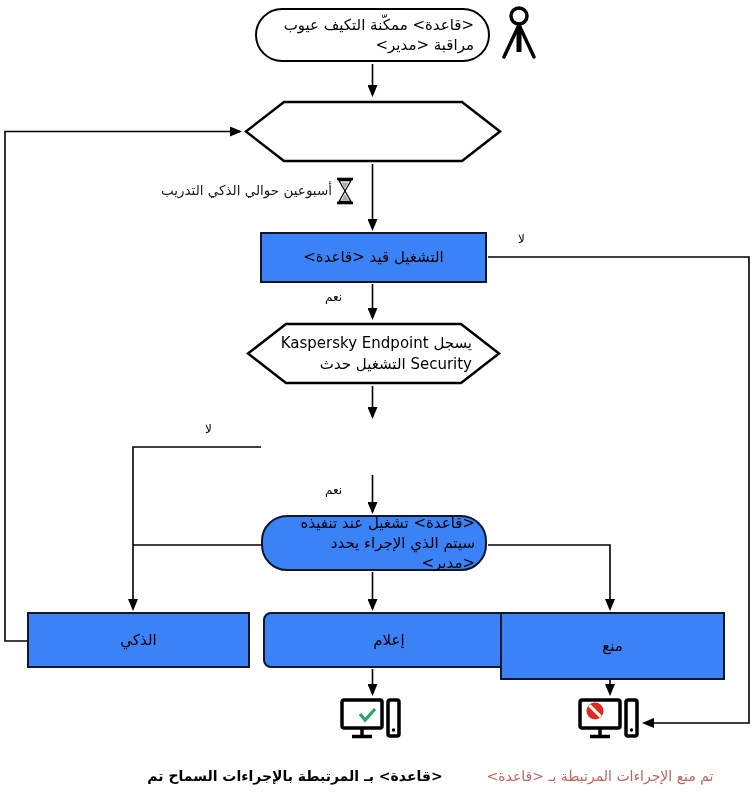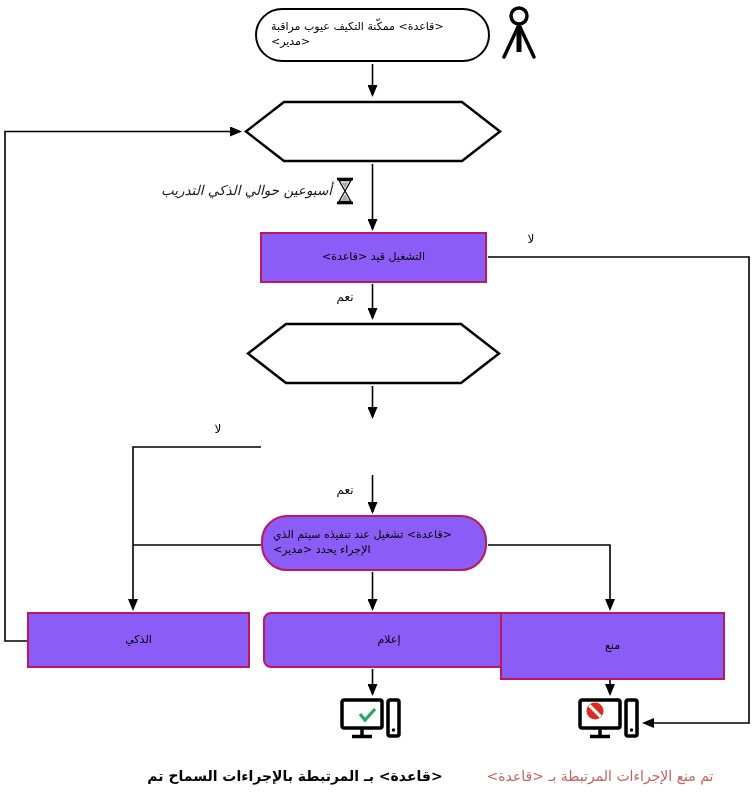--- a/index.html
+++ b/index.html
@@ -1,28 +1,28 @@
 <!DOCTYPE html>
 <html><head>
 <meta charset="utf-8">
 <style>
   html,body{margin:0;padding:0;background:#fff;}
   #flowchart{position:relative;width:753px;height:802px;background:#ffffff;overflow:hidden;
              font-family:"DejaVu Sans",sans-serif;color:#000;}
   #connectors{position:absolute;left:0;top:0;z-index:1;}
   .node{position:absolute;z-index:2;box-sizing:border-box;display:flex;align-items:center;
-        justify-content:center;text-align:left;font-size:11px;line-height:1.35;}
+        justify-content:center;text-align:right;font-size:15px;line-height:1.35;}
   .terminator{background:#fff;border:2px solid #000;border-radius:28px;padding:0 14px;}
-  .rect{background:#8b5cf6;border:2px solid #be185d;padding:17px 10px;}
+  .rect{background:#3b82f6;border:2px solid #0f172a;padding:17px 10px;}
   .hex{background:transparent;}
   .hex svg{position:absolute;left:0;top:0;}
   .hex .node-text{position:absolute;left:30px;right:30px;top:0;bottom:0;display:flex;
                   align-items:center;justify-content:center;}
-  .branch-label{position:absolute;z-index:2;font-size:12px;text-align:center;}
-  .note-text{position:absolute;z-index:2;font-size:13.5px;color:#1a1a1a;text-align:right;font-style:italic;}
+  .branch-label{position:absolute;z-index:2;font-size:12px;text-align:left;}
+  .note-text{position:absolute;z-index:2;font-size:13.5px;color:#1a1a1a;text-align:right;}
   .icon-wrap{position:absolute;z-index:2;line-height:0;}
   .caption{position:absolute;z-index:2;font-size:14px;text-align:center;}
   .caption-allowed{color:#000000;font-weight:bold;}
   .caption-blocked{color:#c4635e;}
 </style>
 </head>
 <body>
 
 <div id="flowchart">
 
@@ -83,20 +83,21 @@
     <span class="node-text" dir="rtl">التشغيل قيد &lt;قاعدة&gt;</span>
   </div>
 
   <div class="branch-label" dir="rtl" style="left:518px;top:232px;width:26px;">لا</div>
   <div class="branch-label" dir="rtl" style="left:325px;top:290px;width:40px;">نعم</div>
 
   <div class="node hex" style="left:245px;top:322px;width:257px;height:63px;">
     <svg width="257" height="63" viewBox="0 0 257 63">
       <polygon points="3,31.5 41,2 216,2 254,31.5 216,61 41,61" fill="#fff" stroke="#000" stroke-width="2.5"></polygon>
     </svg>
+    <span class="node-text" dir="rtl">يسجل Kaspersky Endpoint Security التشغيل حدث</span>
   </div>
 
 
   <div class="branch-label" dir="rtl" style="left:205px;top:422px;width:26px;">لا</div>
   <div class="branch-label" dir="rtl" style="left:325px;top:483px;width:40px;">نعم</div>
 
   <div class="node rect" style="left:261px;top:515px;width:226px;height:56px;border-radius:26px;">
     <span class="node-text" dir="rtl">&lt;قاعدة&gt; تشغيل عند تنفيذه سيتم الذي الإجراء يحدد &lt;مدير&gt;</span>
   </div>
 

